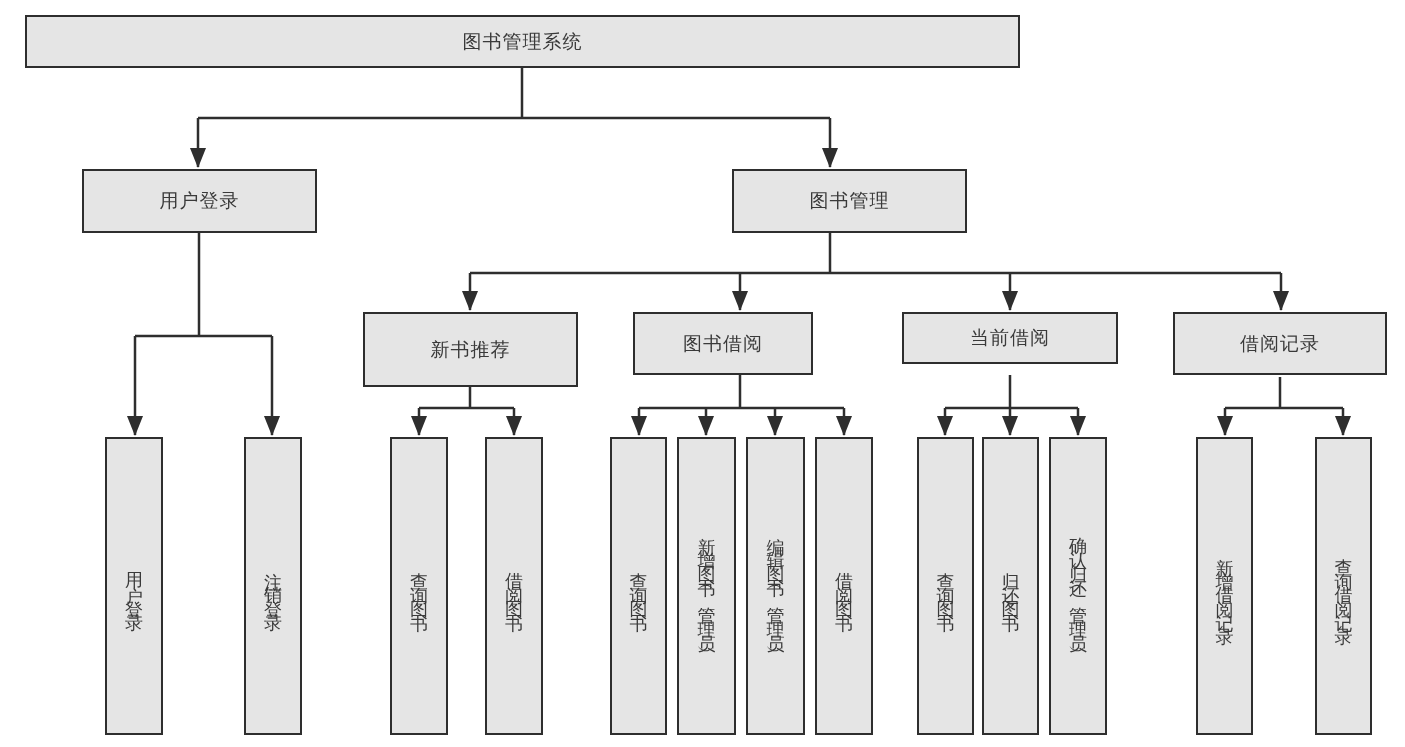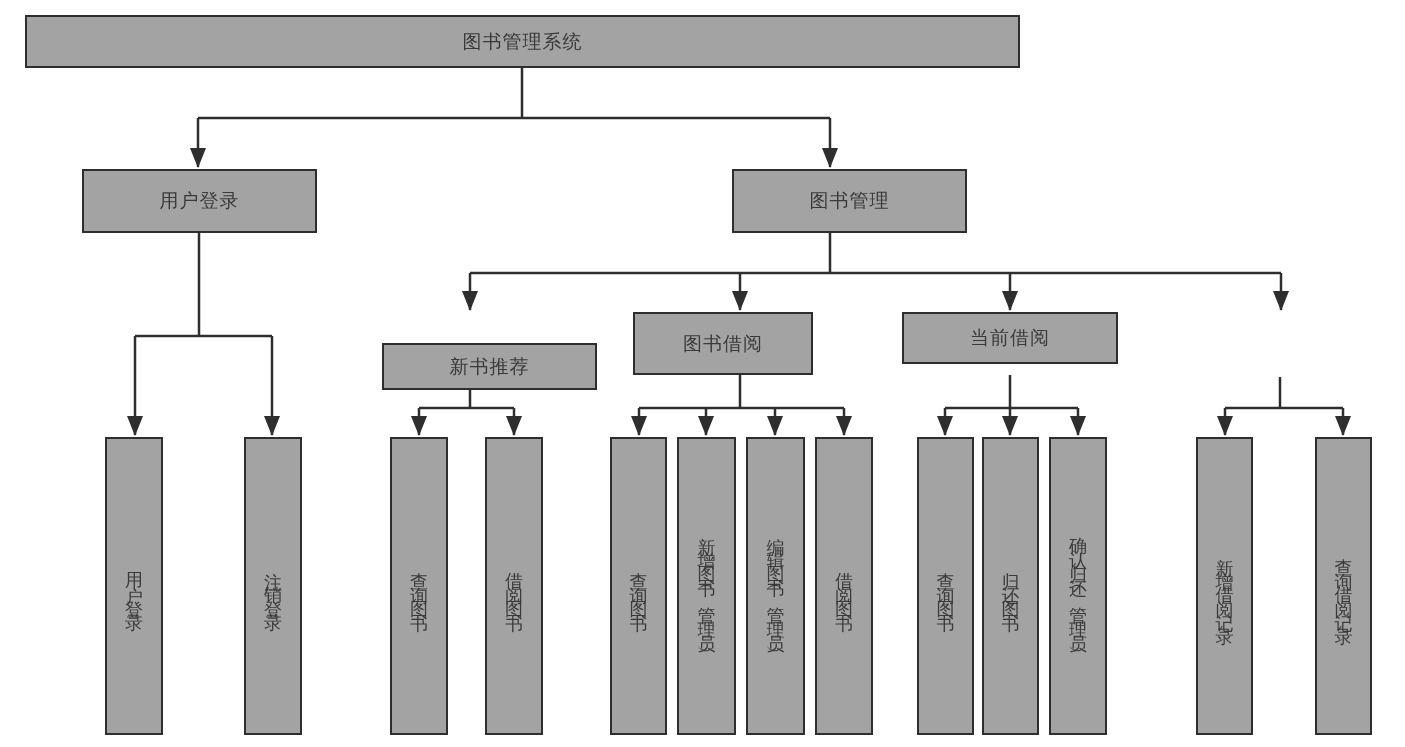--- a/index.html
+++ b/index.html
@@ -18,21 +18,21 @@
   .connectors {
     position: absolute;
     left: 0;
     top: 0;
     z-index: 1;
   }
   .box {
     position: absolute;
     box-sizing: border-box;
     border: 2.5px solid #2e2e2e;
-    background: #a3a3a3;
+    background: #e5e5e5;
     display: flex;
     align-items: center;
     justify-content: center;
     z-index: 2;
   }
   .box .hlabel {
     font-size: 19px;
     color: #3a3a3a;
     letter-spacing: 1px;
     white-space: nowrap;
@@ -110,28 +110,31 @@
     <span class="hlabel">图书管理系统</span>
   </div>
 
   <div class="box" style="left:82px; top:169px; width:235px; height:64px;">
     <span class="hlabel">用户登录</span>
   </div>
   <div class="box" style="left:712px; top:169px; width:235px; height:64px;margin-left:20px;">
     <span class="hlabel">图书管理</span>
   </div>
 
-  <div class="box" style="left:382px; top:312px; width:215px; height:47px;margin-top:31px;">
+  <div class="box" style="left:363px; top:312px; width:215px; height:75px;">
     <span class="hlabel">新书推荐</span>
   </div>
   <div class="box" style="left:633px; top:312px; width:180px; height:63px;">
     <span class="hlabel">图书借阅</span>
   </div>
   <div class="box" style="left:902px; top:312px; width:216px; height:52px;">
     <span class="hlabel">当前借阅</span>
+  </div>
+  <div class="box" style="left:1173px; top:312px; width:214px; height:63px;">
+    <span class="hlabel">借阅记录</span>
   </div>
 
   <div class="box" style="left:105px; top:437px; width:58px; height:298px;">
     <span class="vlabel">用户登录</span>
   </div>
   <div class="box" style="left:244px; top:437px; width:58px; height:298px;">
     <span class="vlabel">注销登录</span>
   </div>
 
   <div class="box" style="left:390px; top:437px; width:58px; height:298px;">

